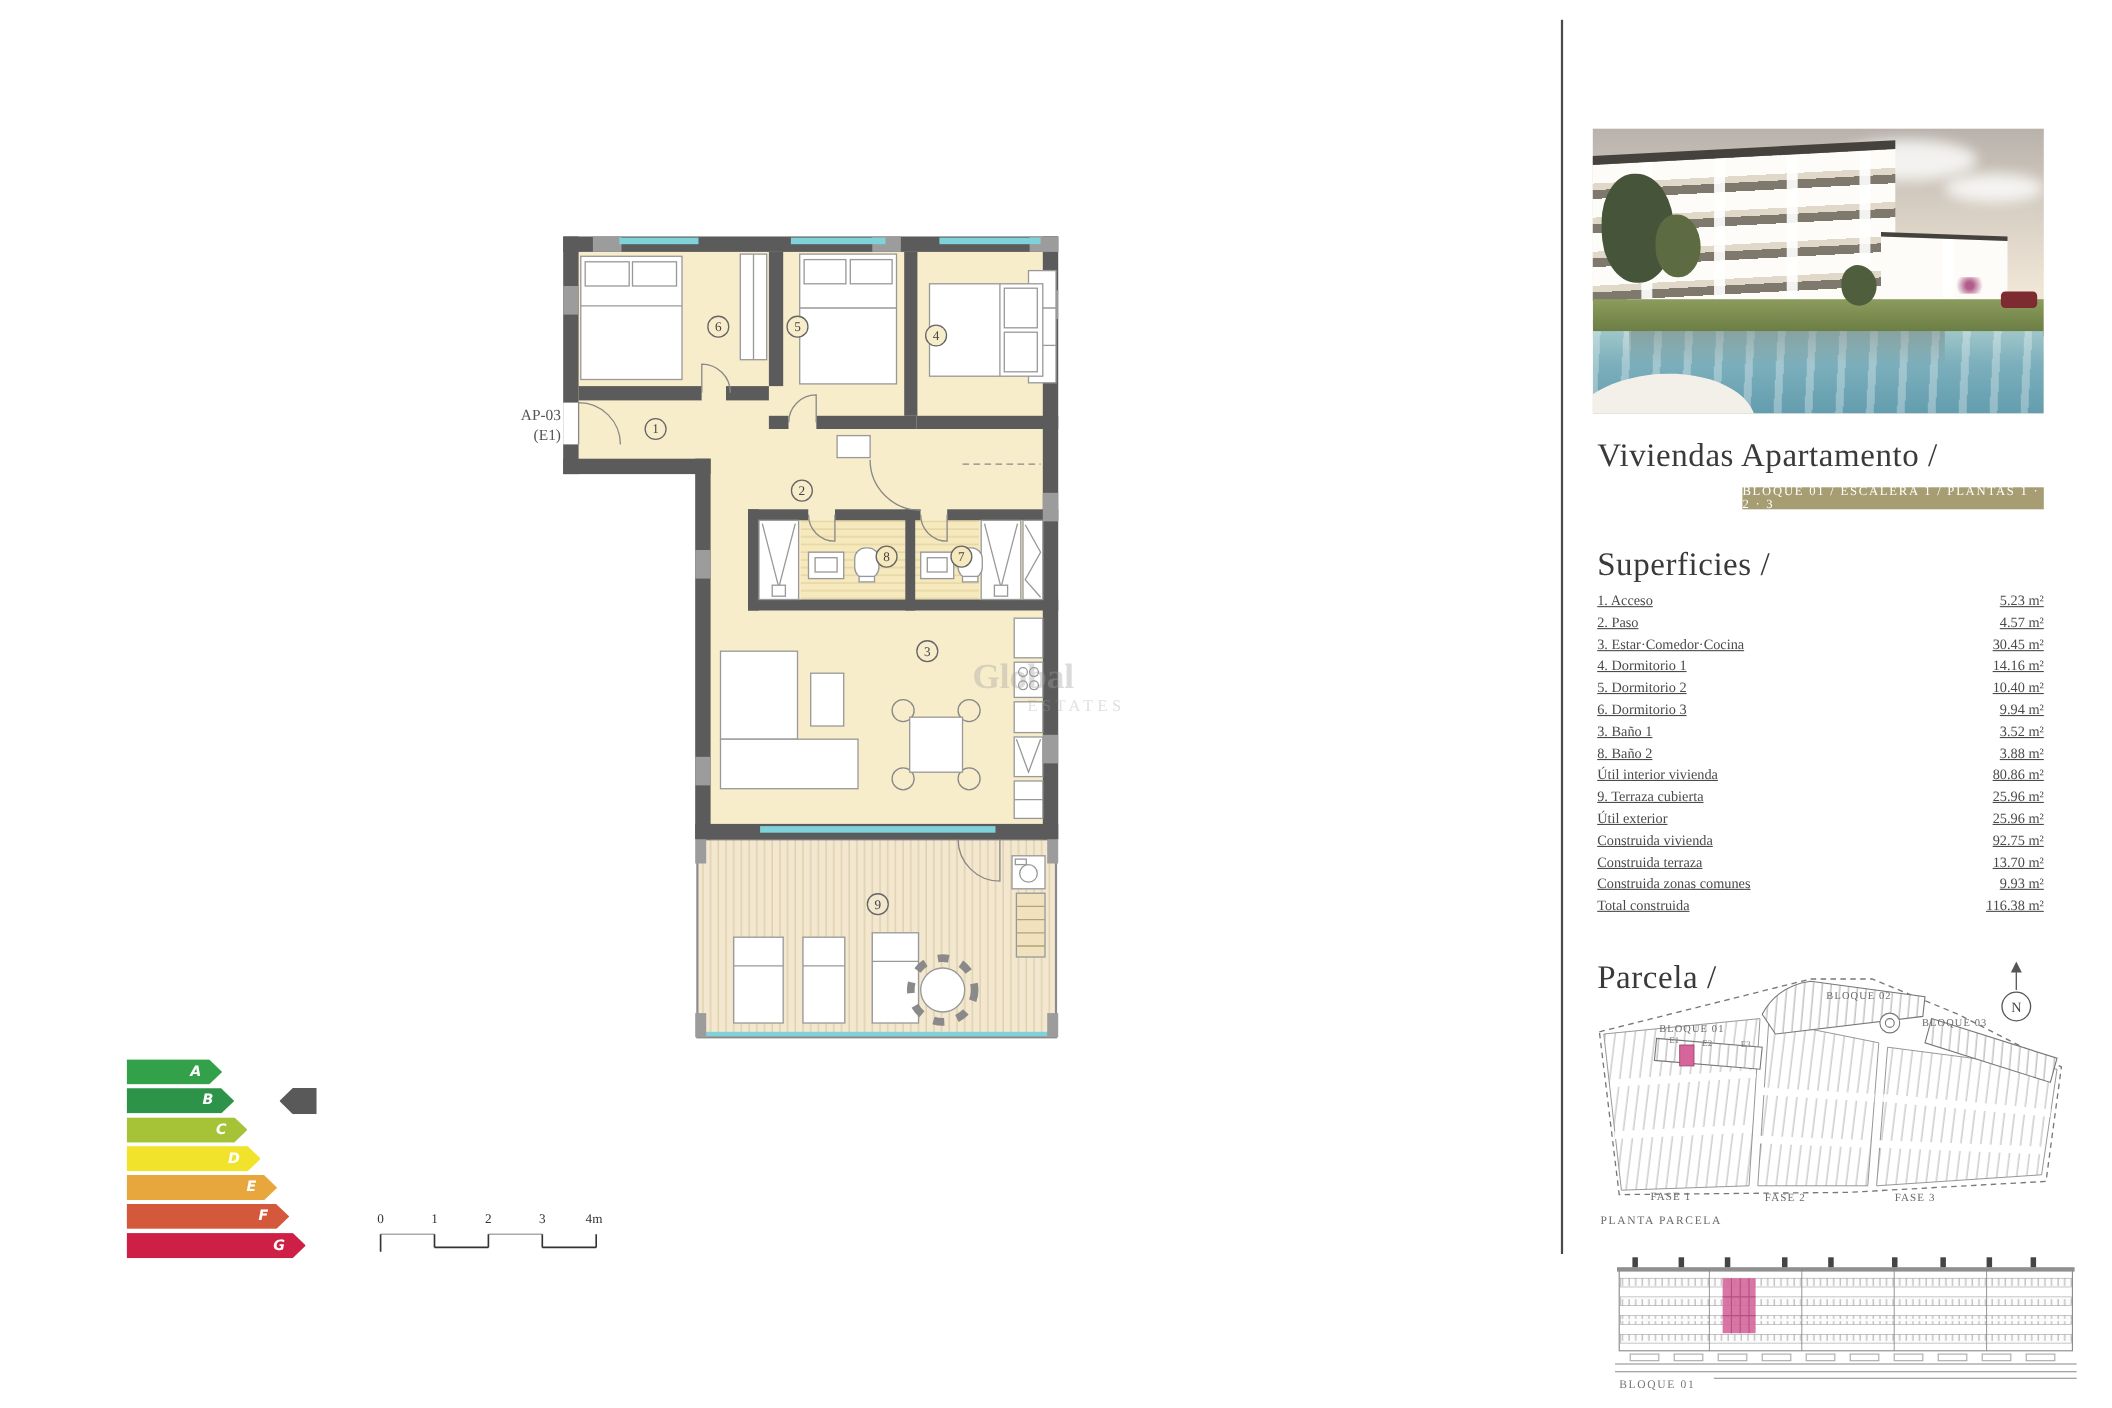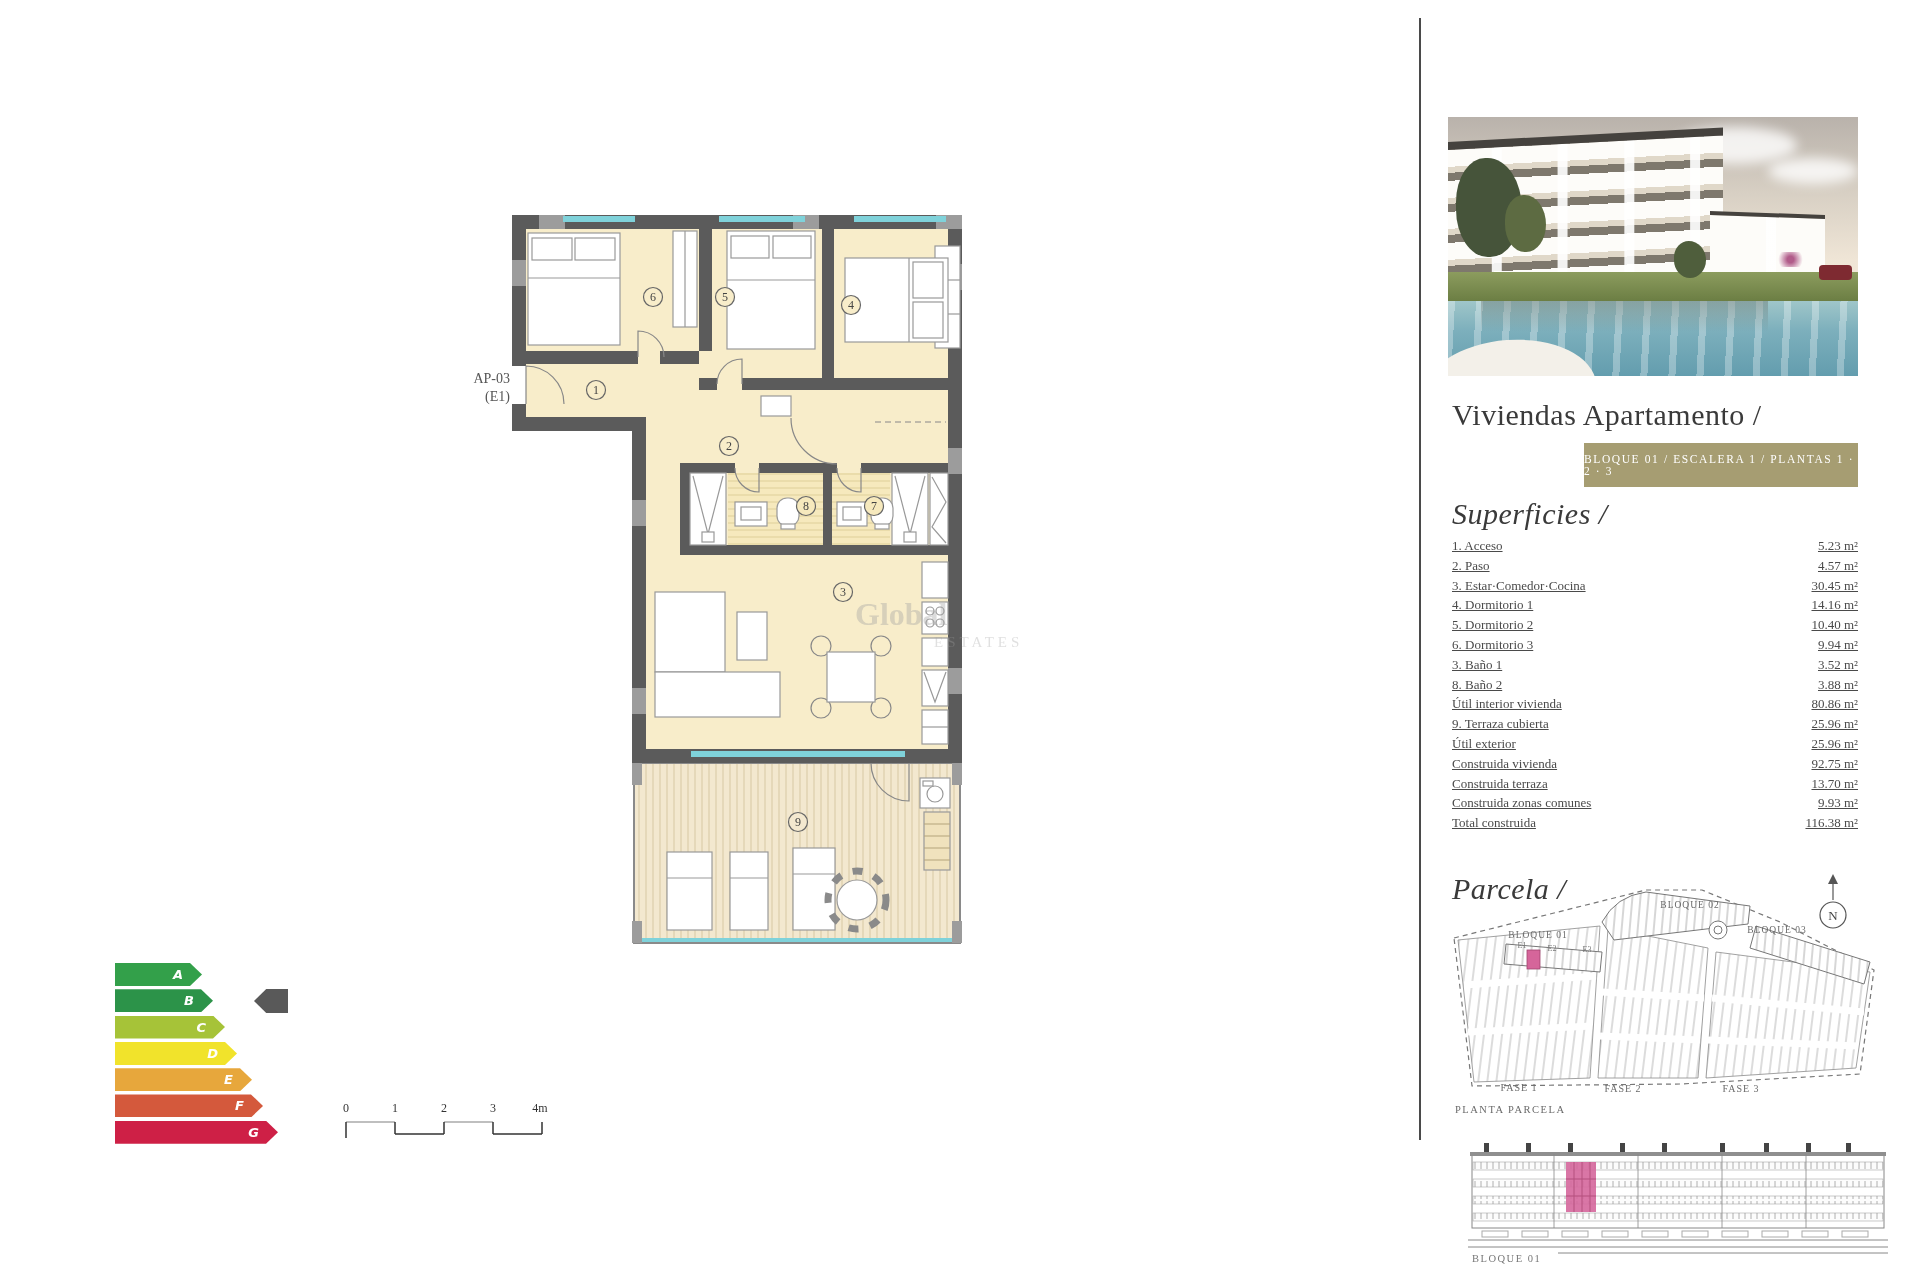--- a/index.html
+++ b/index.html
@@ -2,23 +2,23 @@
 <html><head>
 <meta charset="utf-8">
 <style>
   html,body{margin:0;padding:0;}
   body{width:1920px;height:1280px;position:relative;background:#ffffff;overflow:hidden;
        font-family:"Liberation Serif","DejaVu Serif",serif;color:#444;}
   .abs{position:absolute;}
   
   .divider{left:1419px;top:18px;width:2px;height:1122px;background:#4a4a4a;}
   .panel-title{left:1452px;top:398px;width:420px;font-size:30px;color:#3a3a3a;letter-spacing:.5px;}
-  .badge{left:1584px;top:443px;width:274px;height:44px;background:#a69d72;color:#fff;
+  .badge{left:1584px;top:443px;width:274px;height:20px;background:#a69d72;color:#fff;
          font-size:11.5px;letter-spacing:1.6px;display:flex;align-items:center;justify-content:center;}
-  .section-h{font-size:30px;color:#3a3a3a;letter-spacing:.5px;font-style:italic;}
+  .section-h{font-size:30px;color:#3a3a3a;letter-spacing:.5px;}
   .sup-list{left:1452px;top:536px;width:406px;font-size:13px;color:#4a4a4a;text-decoration:underline;}
   .sup-row{display:flex;justify-content:space-between;height:19.8px;line-height:19.8px;}
   
   .hero{left:1448px;top:117px;width:410px;height:259px;overflow:hidden;
         background:linear-gradient(180deg,#b9b2ab 0%,#d8d0c4 30%,#efe5d6 55%,#f4ead9 70%);}
   .h-cloud{background:rgba(255,255,255,.8);border-radius:50%;filter:blur(6px);}
   .h-bldg{background:
       repeating-linear-gradient(90deg, rgba(255,255,255,0) 0 56px, rgba(255,255,255,.9) 56px 66px),
       repeating-linear-gradient(180deg,#fdfcf9 0 17px,#e0d8c9 17px 23px,#7e786d 23px 31px);
       border-top:8px solid #45423e;}
@@ -31,21 +31,21 @@
   .h-palm{background:#46543a;border-radius:46% 54% 50% 50%;}
   .h-car{background:#7e2a31;border-radius:4px;}
   
   .ebar{height:23px;margin-bottom:3.3px;color:#fff;font:bold italic 13px "DejaVu Sans",sans-serif;
         text-align:right;line-height:23px;padding-right:19px;box-sizing:border-box;
         clip-path:polygon(0 0,calc(100% - 12px) 0,100% 50%,calc(100% - 12px) 100%,0 100%);}
   .epointer{left:254px;top:989px;width:34px;height:24px;background:#595959;
         clip-path:polygon(0 50%,36% 0,100% 0,100% 100%,36% 100%);}
   
   .unit-label{left:438px;top:370px;width:72px;text-align:right;font-size:14px;color:#555;line-height:18px;}
-  .wm1{left:855px;top:596px;font:bold 32px "Liberation Serif",serif;color:rgba(160,160,160,.38);}
+  .wm1{left:884px;top:596px;font:bold 32px "Liberation Serif",serif;color:rgba(160,160,160,.38);}
   .wm2{left:934px;top:634px;font-size:15px;letter-spacing:4px;color:rgba(160,160,160,.33);}
   svg text{font-family:"Liberation Serif","DejaVu Serif",serif;}
 </style>
 </head>
 <body>
 
 <div class="abs" style="left:505px;top:200px;width:460px;height:760px;">
 <svg width="460" height="760" viewBox="0 0 460 760">
   <defs>
     <pattern id="deck" width="7" height="10" patternUnits="userSpaceOnUse">

